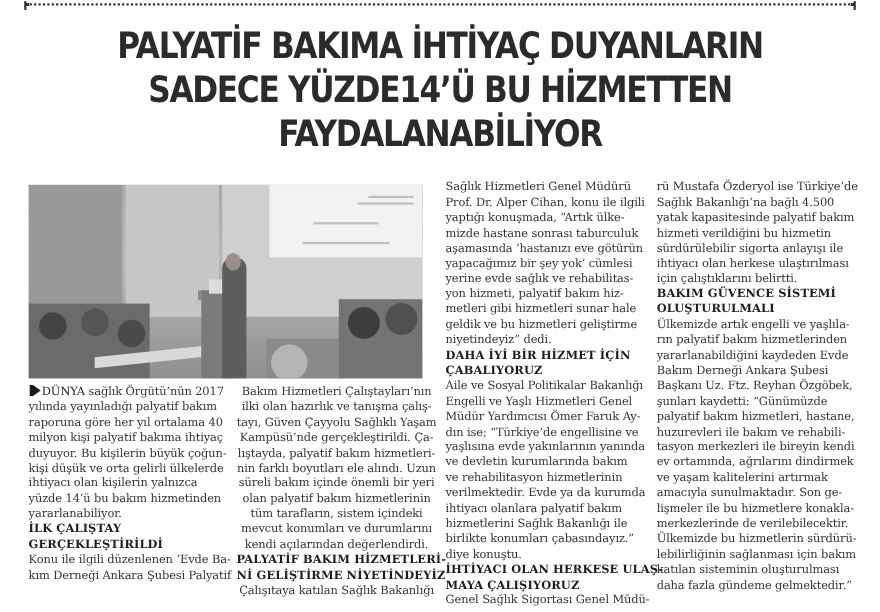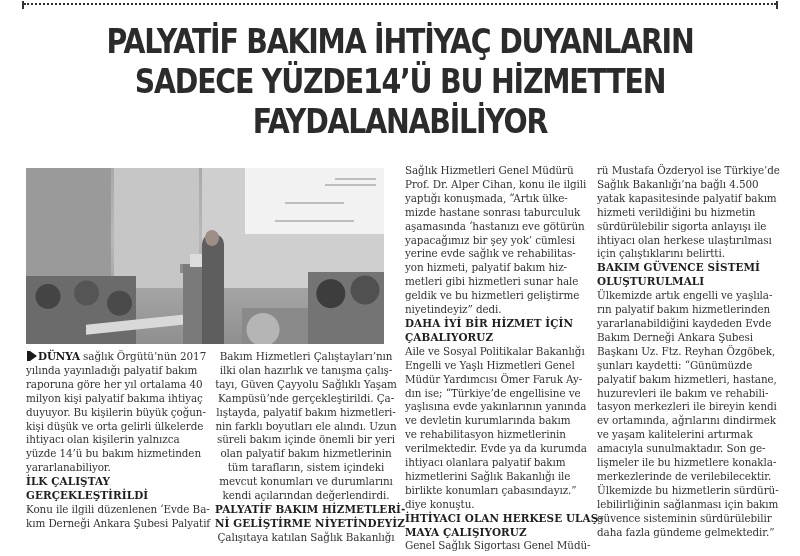--- a/index.html
+++ b/index.html
@@ -62,21 +62,21 @@
   }
   .lead-marker {
     display: inline-block; width: 0; height: 0;
     border-top: 5px solid transparent; border-bottom: 5px solid transparent;
     border-left: 7px solid #1a1a1a; margin-right: 1px; vertical-align: -1px;
     position: relative;
   }
   .lead-marker::before {
     content:""; position:absolute; left:-10px; top:-5px; width:3px; height:10px; background:#1a1a1a;
   }
-  .lead-word { font-weight: bold; color:#1a1a1a;text-align:right; }
+  .lead-word { font-weight: normal; color:#1a1a1a;text-align:right; }
 
   #col1 { left: 26px; top: 350px; width: 182px; }
   #col2 { left: 215px; top: 350px; width: 182px; text-align: center; }
   #col3 { left: 405px; top: 164px; width: 186px; }
   #col4 { left: 597px; top: 164px; width: 186px; }
   #col1 .lead-wrap { padding-left: 4px; }
 </style>
 </head>
 <body>
 
@@ -192,15 +192,15 @@
   <p>palyatif bakım hizmetleri, hastane,</p>
   <p>huzurevleri ile bakım ve rehabili-</p>
   <p>tasyon merkezleri ile bireyin kendi</p>
   <p>ev ortamında, ağrılarını dindirmek</p>
   <p>ve yaşam kalitelerini artırmak</p>
   <p>amacıyla sunulmaktadır. Son ge-</p>
   <p>lişmeler ile bu hizmetlere konakla-</p>
   <p>merkezlerinde de verilebilecektir.</p>
   <p>Ülkemizde bu hizmetlerin sürdürü-</p>
   <p>lebilirliğinin sağlanması için bakım</p>
-  <p>güvence sisteminin sürdürülebilir</p>
+  <p>katılan sisteminin oluşturulması</p>
   <p>daha fazla gündeme gelmektedir.”</p>
 </div>
 
 </body></html>

